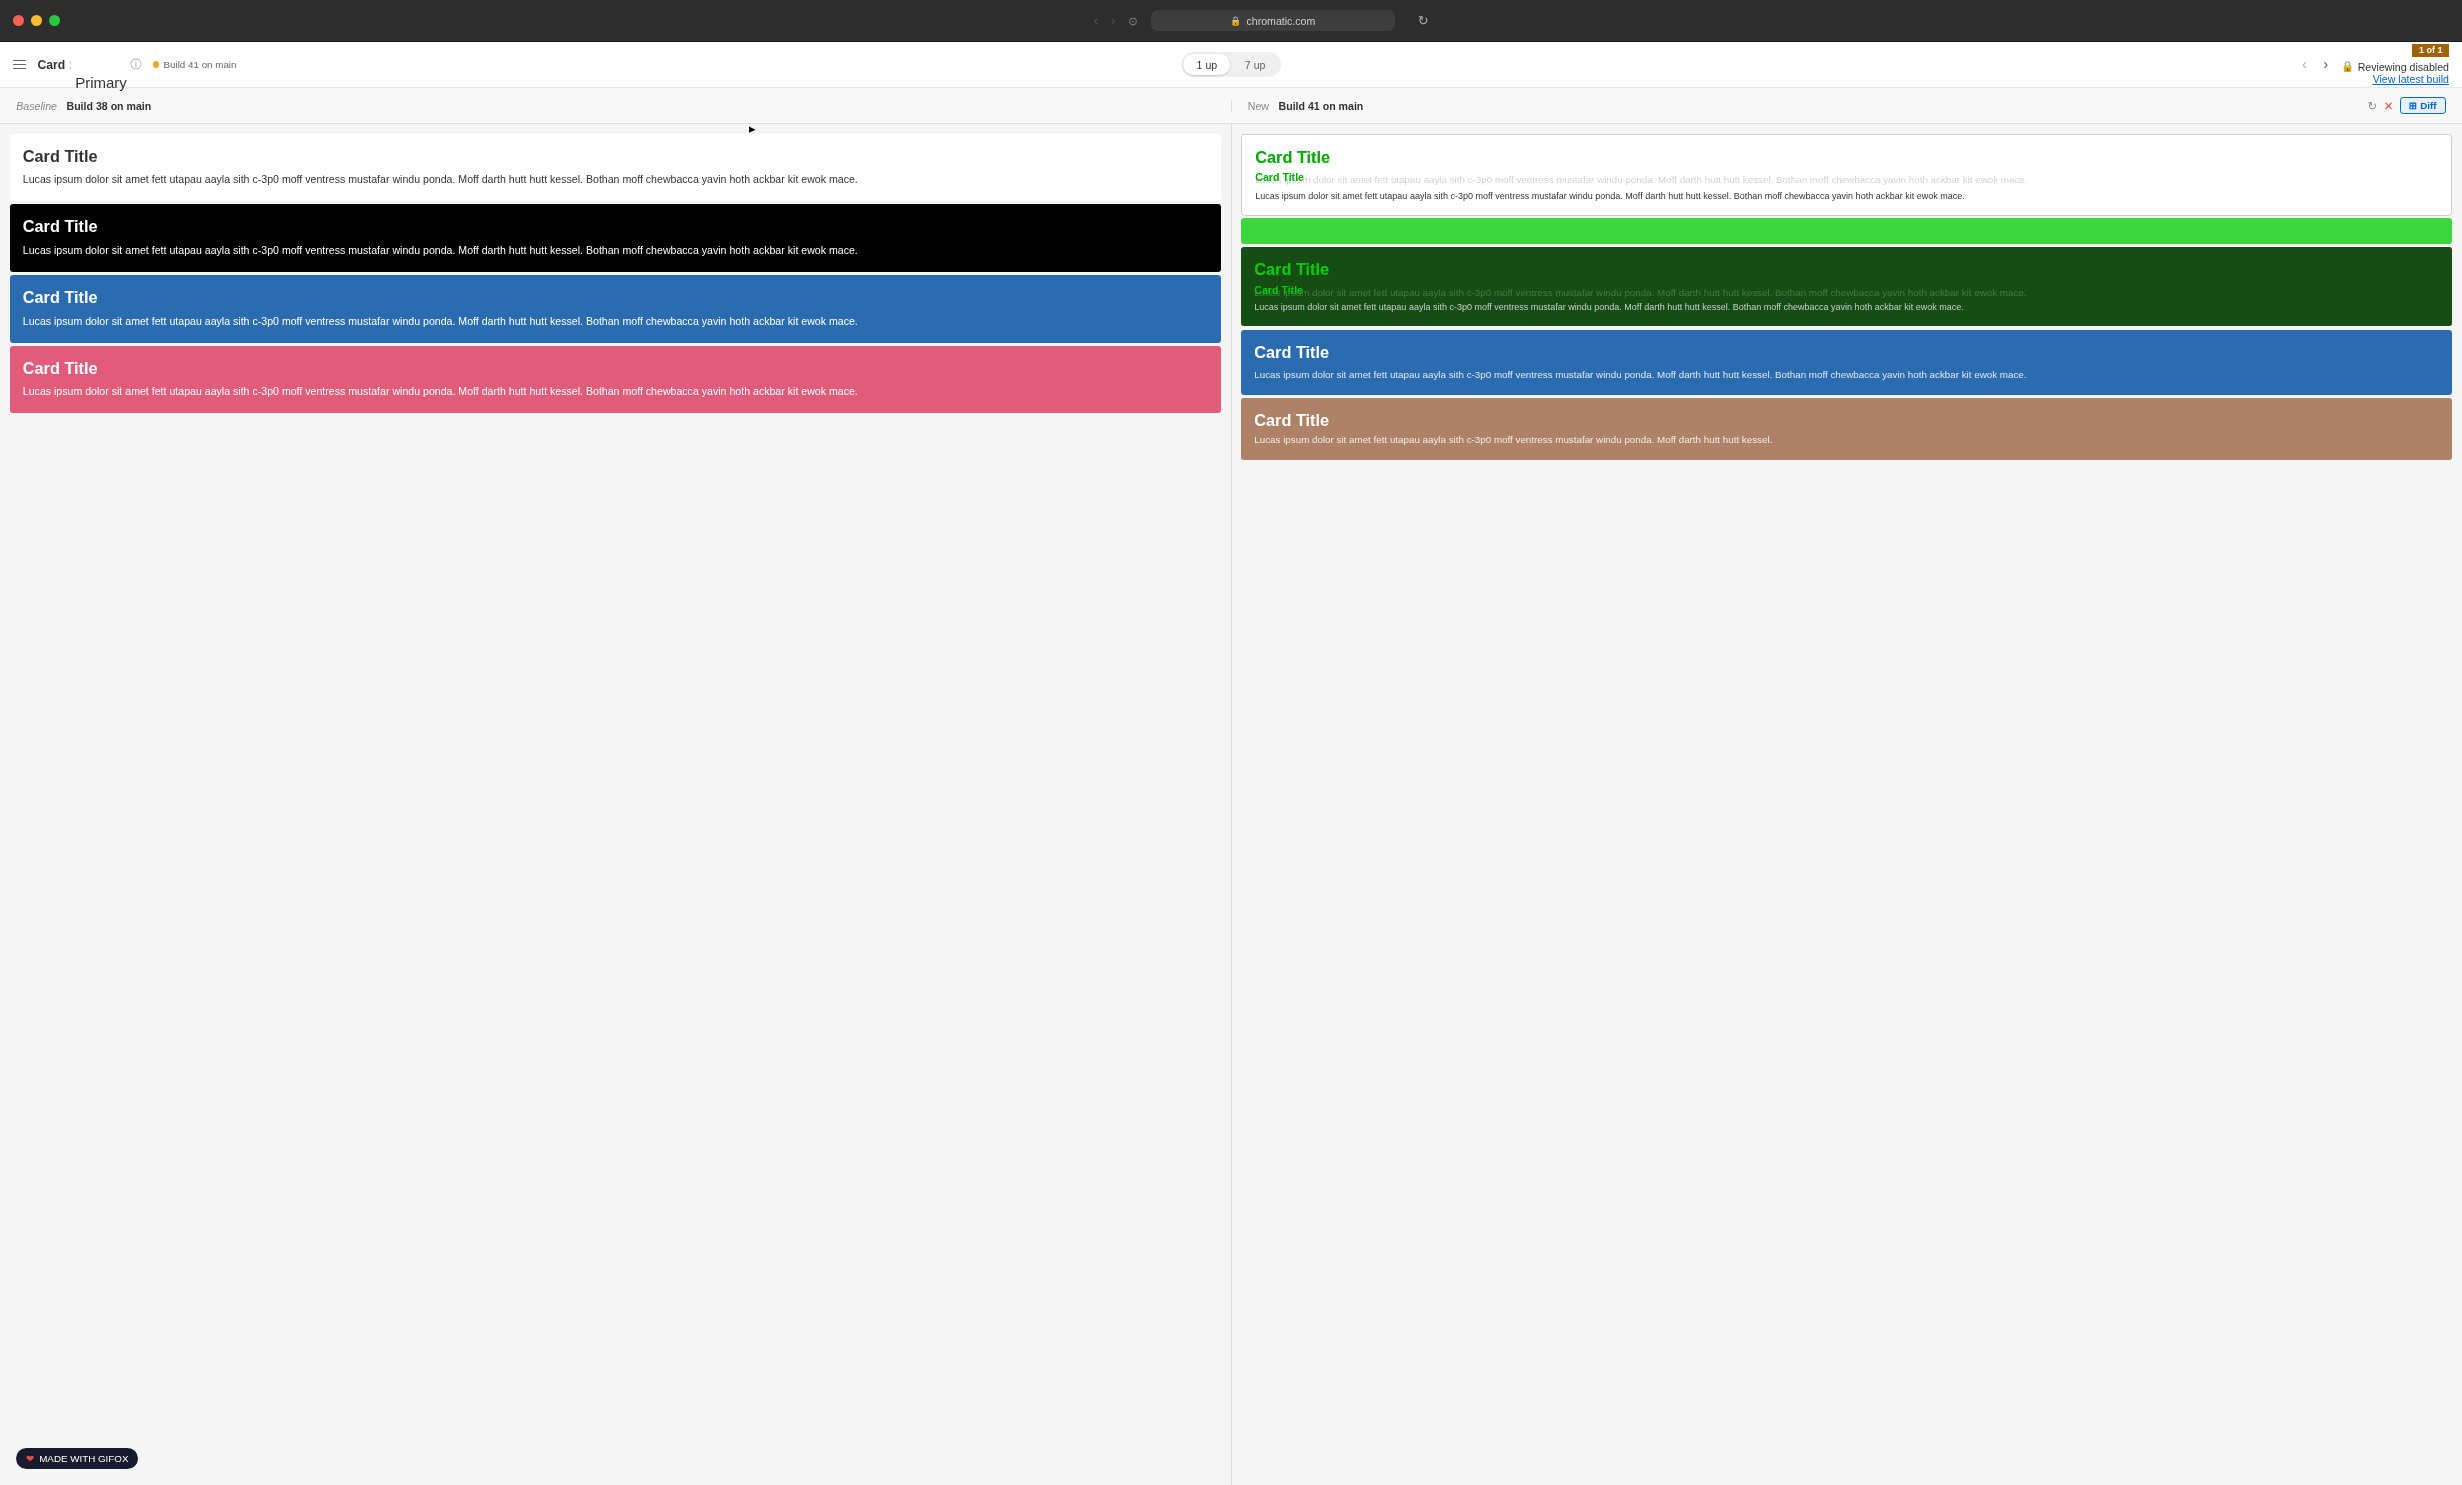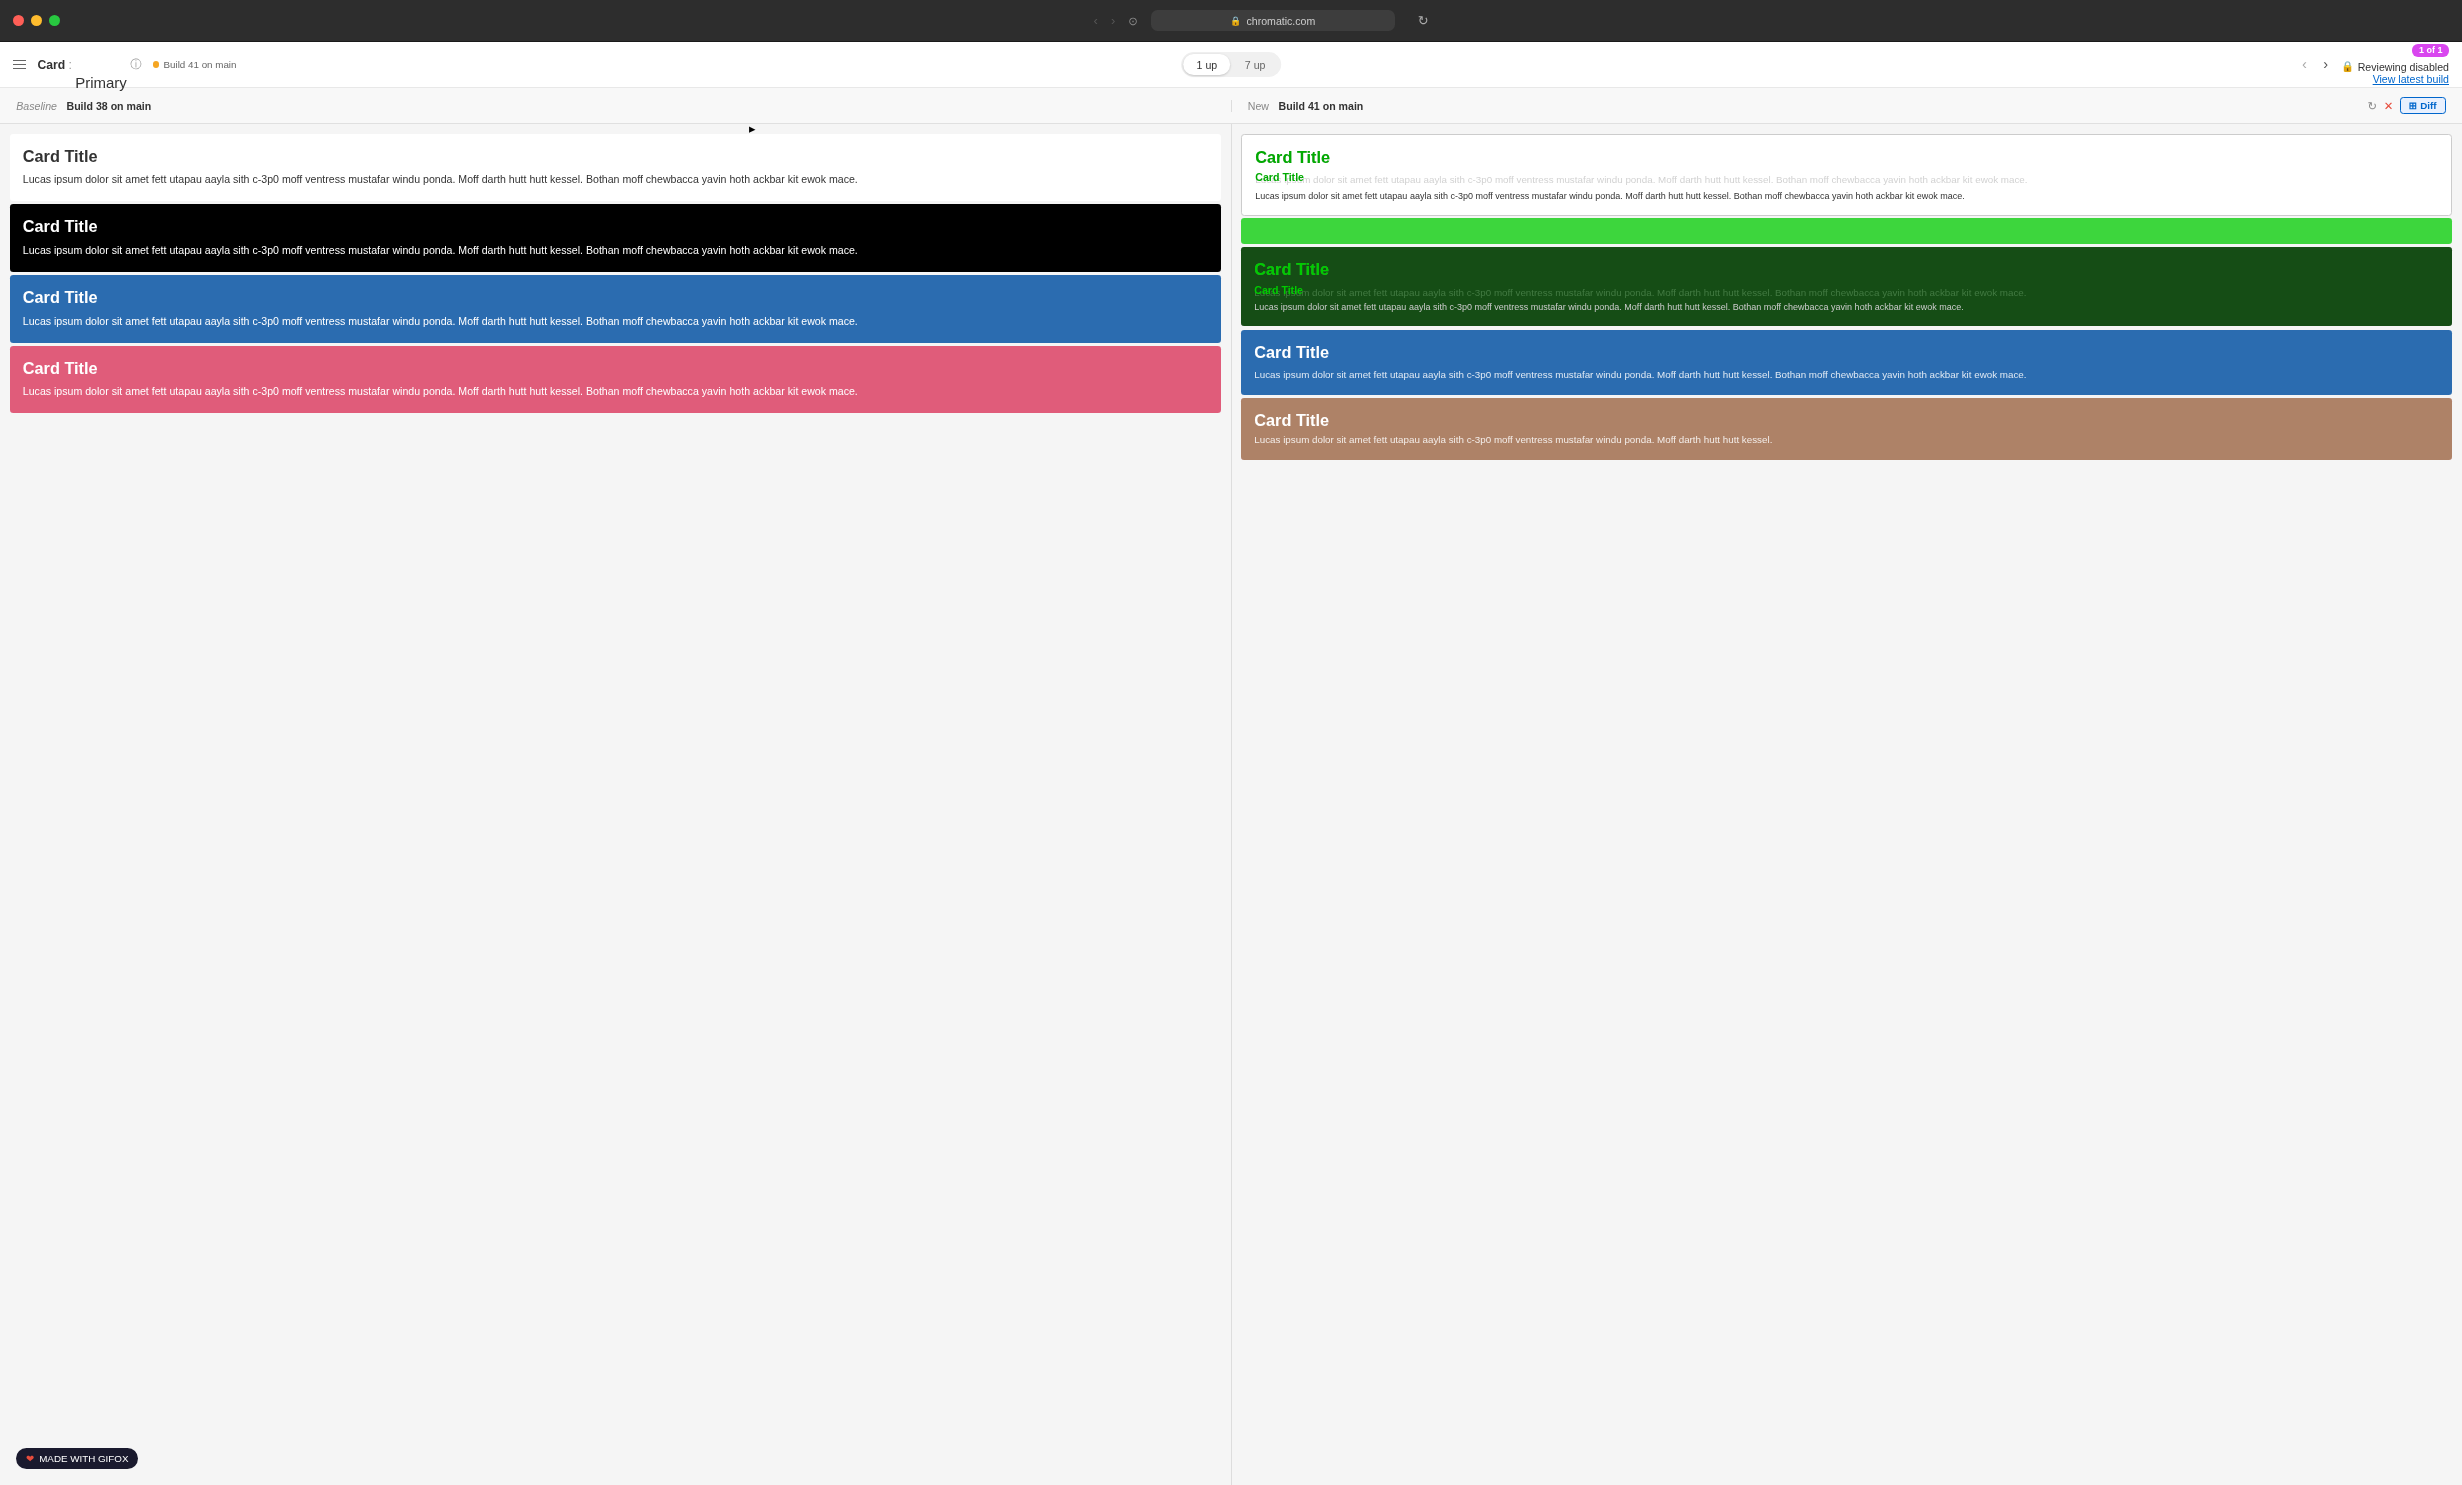--- a/index.html
+++ b/index.html
@@ -87,21 +87,21 @@
     .header-right {
       margin-left: auto;
       display: flex;
       align-items: center;
       gap: 9.8px;
     }
     .nav-arrow { color: #aaa; font-size: 14.7px; cursor: pointer; padding: 3.3px; }
     .nav-arrow.active { color: #555; }
     .review-link { font-size: 10.6px; color: #0066cc; text-decoration: underline; cursor: pointer; }
     .review-block { display: flex; flex-direction: column; align-items: flex-end; font-size: 10.6px; }
-    .page-count { background: #d946ef; color: #fff; border-radius: 6px; font-size: 9px; font-weight: 700; padding: 1.6px 6.5px; margin-bottom: 3.3px; }
+    .page-count { background: #a16207; color: #fff; border-radius: 0; font-size: 9px; font-weight: 700; padding: 1.6px 6.5px; margin-bottom: 3.3px; }
     .lock-review { display: flex; align-items: center; gap: 3.3px; color: #333; }
     .lock-review-icon { font-size: 10.6px; }
 
     
     .comparison-header {
       background: #f8f8f8;
       height: 36px;
       display: flex;
       align-items: center;
       border-bottom: 0.8px solid #e0e0e0;

